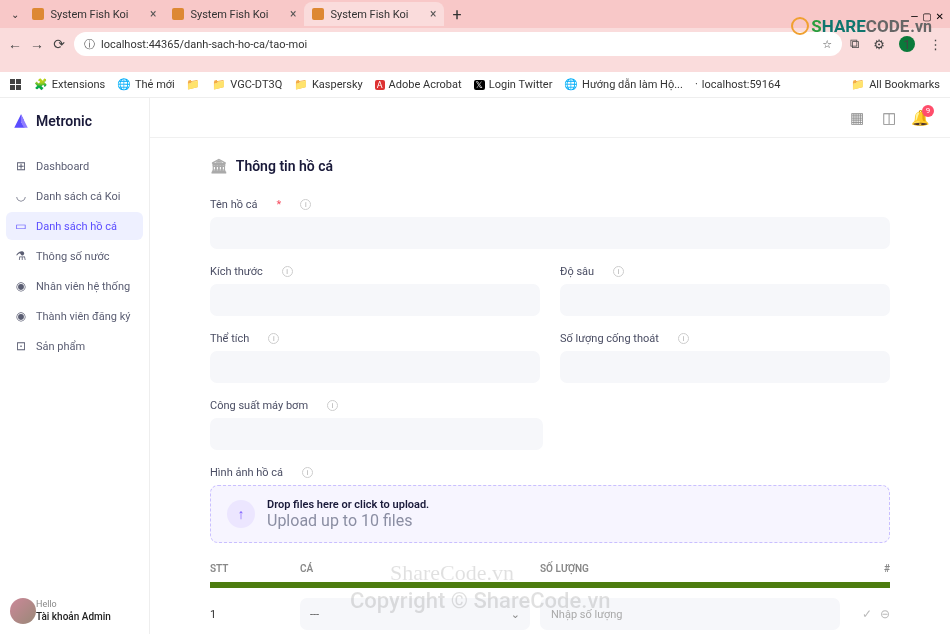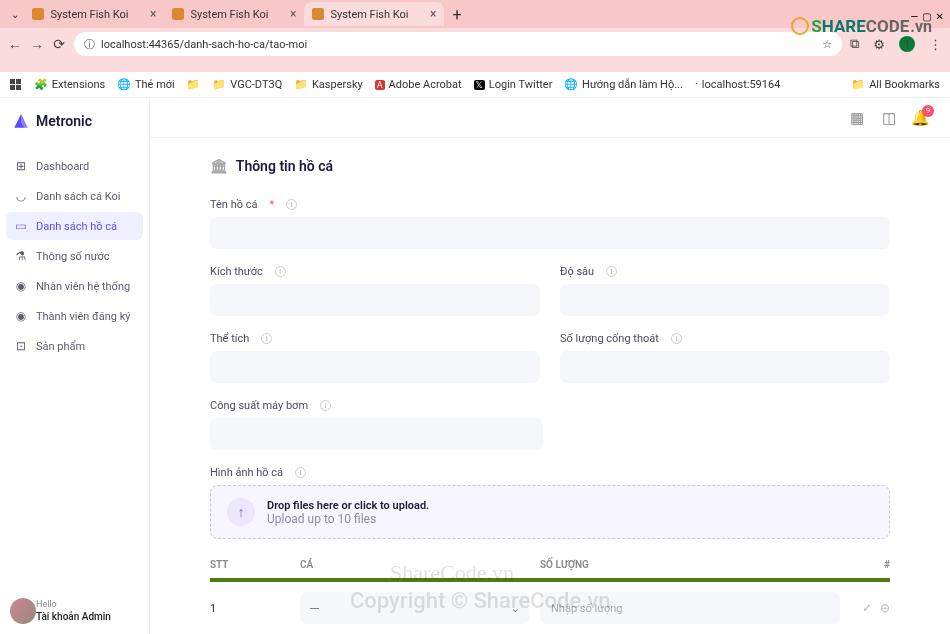--- a/index.html
+++ b/index.html
@@ -54,34 +54,34 @@
     .topbar .tool { width: 18px; height: 18px; color: #888; cursor: pointer; position: relative; display:flex;align-items:center;justify-content:center; font-size:15px;}
     .badge { position: absolute; top: -4px; right: -4px; width: 12px; height: 12px; border-radius: 50%; background: #ff4d6b; color: #fff; font-size: 8px; display: flex; align-items: center; justify-content: center; }
 
     
     .main { flex: 1; overflow: auto; padding: 20px 60px; }
     .card { }
     .card-title { display: flex; align-items: center; gap: 8px; font-size: 14px; font-weight: 600; color: #1a1a3a; margin-bottom: 24px; }
     .form-row { display: flex; gap: 20px; margin-bottom: 16px; }
     .form-field { flex: 1; }
     .form-field.full { flex: 1 0 100%; }
-    .field-label { font-size: 11px; color: #4a4d63; margin-bottom: 6px; display: flex; align-items: center; gap: 12px; }
+    .field-label { font-size: 11px; color: #4a4d63; margin-bottom: 6px; display: flex; align-items: center; gap: 19px; }
     .req { color: #f64e60; }
     .info-dot { width: 11px; height: 11px; border: 1px solid #ccc; border-radius: 50%; display: inline-flex; align-items: center; justify-content: center; font-size: 7px; color: #aaa; }
     .input { width: 100%; height: 32px; background: #f6f7fa; border: 1px solid transparent; border-radius: 7px; padding: 0 10px; font-size: 11px; color: #333; }
     .input::placeholder { color: #aaa; }
 
     
     .dropzone { border: 1px dashed #c9bfff; background: #f7f5ff; border-radius: 8px; padding: 12px 16px; display: flex; align-items: center; gap: 12px; }
     .dz-icon { width: 28px; height: 28px; border-radius: 50%; background: #ece6ff; display: flex; align-items: center; justify-content: center; color: #7d5cff; font-size: 14px; }
     .dz-text .t1 { font-size: 11px; font-weight: 600; color: #1a1a3a; }
-    .dz-text .t2 { font-size: 12px; color: #8b8ea3; }
-
-    
-    .tbl-head { display: flex; font-size: 10px; color: #888; font-weight: 600; margin-top: 20px; padding-bottom: 8px; border-bottom: 4px solid #4d7c0f; }
+    .dz-text .t2 { font-size: 16px; color: #8b8ea3; }
+
+    
+    .tbl-head { display: flex; font-size: 10px; color: #888; font-weight: 600; margin-top: 20px; padding-bottom: 8px; border-bottom: 6px solid #4d7c0f; }
     .tbl-row { display: flex; align-items: center; padding: 10px 0; }
     .col-stt { width: 90px; }
     .col-ca { width: 240px; padding-right: 10px; }
     .col-sl { flex: 1; padding-right: 10px; }
     .col-sl-label { flex:1; }
     .col-hash { width: 20px; text-align: right; }
     .select { width: 100%; height: 32px; background: #f6f7fa; border-radius: 7px; padding: 0 10px; font-size: 11px; color: #555; display: flex; align-items: center; justify-content: space-between; }
     .row-actions { width: 40px; display: flex; gap: 8px; justify-content: flex-end; color: #bbb; font-size: 12px; }
 
     

